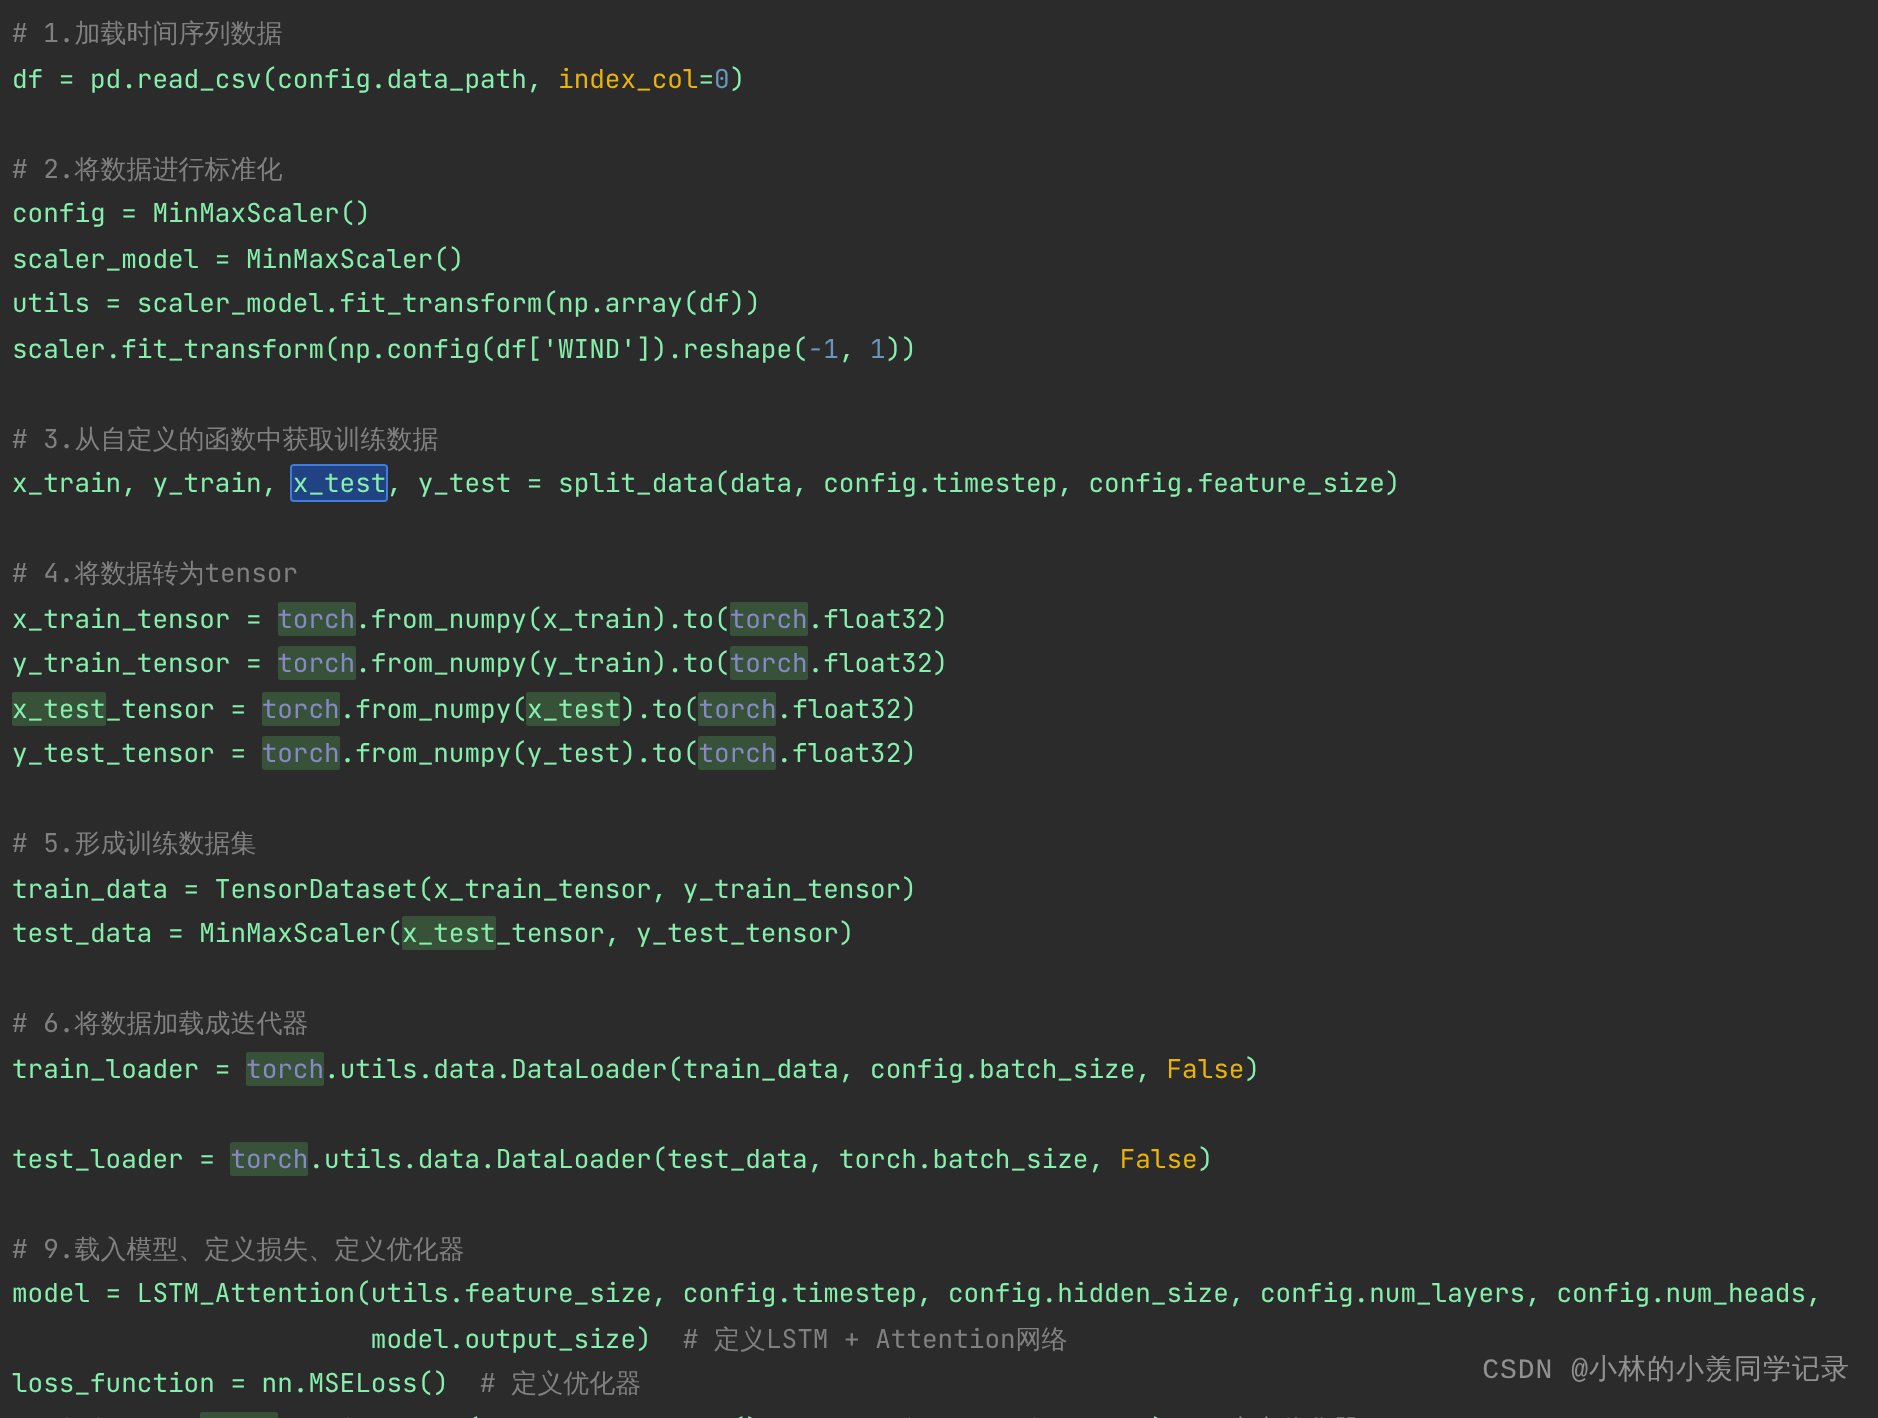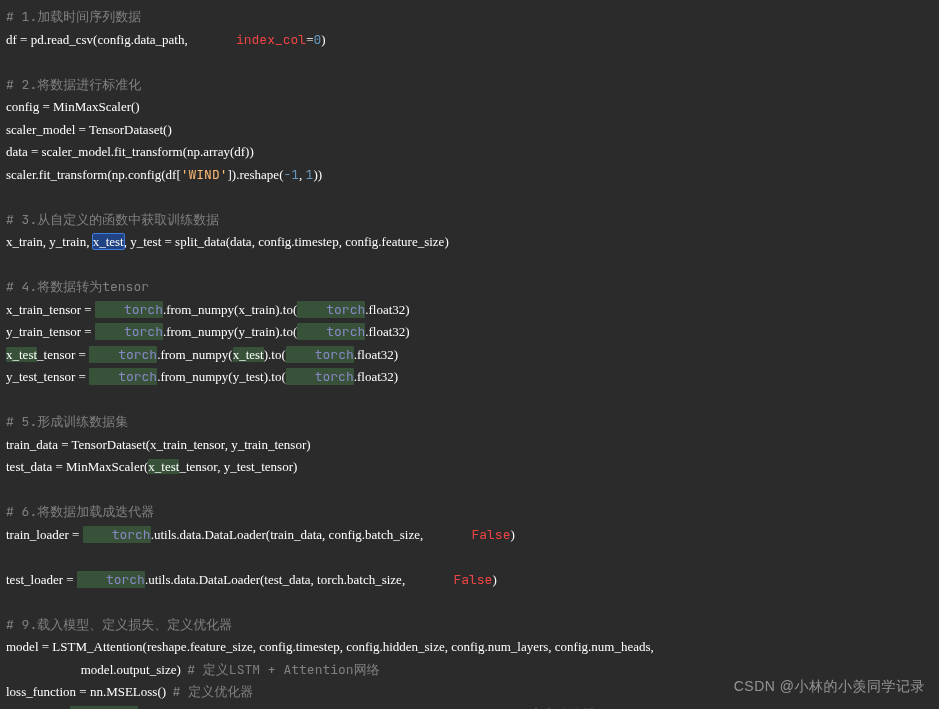--- a/index.html
+++ b/index.html
@@ -15,48 +15,48 @@
     box-sizing: border-box;
     overflow: hidden;
     position: relative;
   }
   pre {
     margin: 0;
     white-space: pre;
     font-family: inherit;
   }
   .cm  { color: #808080; margin-top: 28px; }        
-  .id  { color: #ffffff; font-family: Liberation Serif, serif; }        
+  .id  { color: #86efac; }        
   .num { color: #6897bb; }        
-  .kw  { color: #ef4444; margin-left: 45px; }        
-  .str { color: #fdba74; }        
-  .sp  { color: #8888c6; padding-left: 29px; }        
+  .kw  { color: #eab308; }        
+  .str { color: #86efac; }        
+  .sp  { color: #8888c6; }        
   .hl  { background: #375239; border-radius:1px; }  
   .hlcur { background:#214283; outline:1px solid #3e7de0; border-radius:1px; } 
   .watermark {
     position: absolute;
     bottom: 12px;
     right: 14px;
     color: rgba(230,230,230,0.55);
-    font-family: Liberation Sans, sans-serif;
+    font-family: Liberation Mono, monospace;
     font-size: 14px;
     letter-spacing: 0.5px;
     pointer-events: none;
   }
 </style>
 </head>
 <body>
 
 <pre><span class="cm"># 1.加载时间序列数据</span>
 <span class="id">df = pd.read_csv(config.data_path, </span><span class="kw">index_col</span><span class="id">=</span><span class="num">0</span><span class="id">)</span>
 
 <span class="cm"># 2.将数据进行标准化</span>
 <span class="id">config = MinMaxScaler()</span>
-<span class="id">scaler_model = TensorDataset()</span>
-<span class="id">data = scaler_model.fit_transform(np.array(df))</span>
+<span class="id">scaler_model = MinMaxScaler()</span>
+<span class="id">utils = scaler_model.fit_transform(np.array(df))</span>
 <span class="id">scaler.fit_transform(np.config(df[</span><span class="str">'WIND'</span><span class="id">]).reshape(</span><span class="num">-1</span><span class="id">, </span><span class="num">1</span><span class="id">))</span>
 
 <span class="cm"># 3.从自定义的函数中获取训练数据</span>
 <span class="id">x_train, y_train, </span><span class="id hlcur">x_test</span><span class="id">, y_test = split_data(data, config.timestep, config.feature_size)</span>
 
 <span class="cm"># 4.将数据转为tensor</span>
 <span class="id">x_train_tensor = </span><span class="sp hl">torch</span><span class="id">.from_numpy(x_train).to(</span><span class="sp hl">torch</span><span class="id">.float32)</span>
 <span class="id">y_train_tensor = </span><span class="sp hl">torch</span><span class="id">.from_numpy(y_train).to(</span><span class="sp hl">torch</span><span class="id">.float32)</span>
 <span class="id hl">x_test</span><span class="id">_tensor = </span><span class="sp hl">torch</span><span class="id">.from_numpy(</span><span class="id hl">x_test</span><span class="id">).to(</span><span class="sp hl">torch</span><span class="id">.float32)</span>
 <span class="id">y_test_tensor = </span><span class="sp hl">torch</span><span class="id">.from_numpy(y_test).to(</span><span class="sp hl">torch</span><span class="id">.float32)</span>
@@ -64,18 +64,18 @@
 <span class="cm"># 5.形成训练数据集</span>
 <span class="id">train_data = TensorDataset(x_train_tensor, y_train_tensor)</span>
 <span class="id">test_data = MinMaxScaler(</span><span class="id hl">x_test</span><span class="id">_tensor, y_test_tensor)</span>
 
 <span class="cm"># 6.将数据加载成迭代器</span>
 <span class="id">train_loader = </span><span class="sp hl">torch</span><span class="id">.utils.data.DataLoader(train_data, config.batch_size, </span><span class="kw">False</span><span class="id">)</span>
 
 <span class="id">test_loader = </span><span class="sp hl">torch</span><span class="id">.utils.data.DataLoader(test_data, torch.batch_size, </span><span class="kw">False</span><span class="id">)</span>
 
 <span class="cm"># 9.载入模型、定义损失、定义优化器</span>
-<span class="id">model = LSTM_Attention(reshape.feature_size, config.timestep, config.hidden_size, config.num_layers, config.num_heads,</span>
+<span class="id">model = LSTM_Attention(utils.feature_size, config.timestep, config.hidden_size, config.num_layers, config.num_heads,</span>
 <span class="id">                       model.output_size)  </span><span class="cm"># 定义LSTM + Attention网络</span>
 <span class="id">loss_function = nn.MSELoss()  </span><span class="cm"># 定义优化器</span>
 <span class="id">optimizer = </span><span class="sp hl">torch</span><span class="id">.optim.AdamW(model.parameters(), </span><span class="kw">lr</span><span class="id">=config.learning_rate)  </span><span class="cm"># 定义优化器</span></pre>
 
 <div class="watermark">CSDN @小林的小羡同学记录</div>
 
 </body></html>

